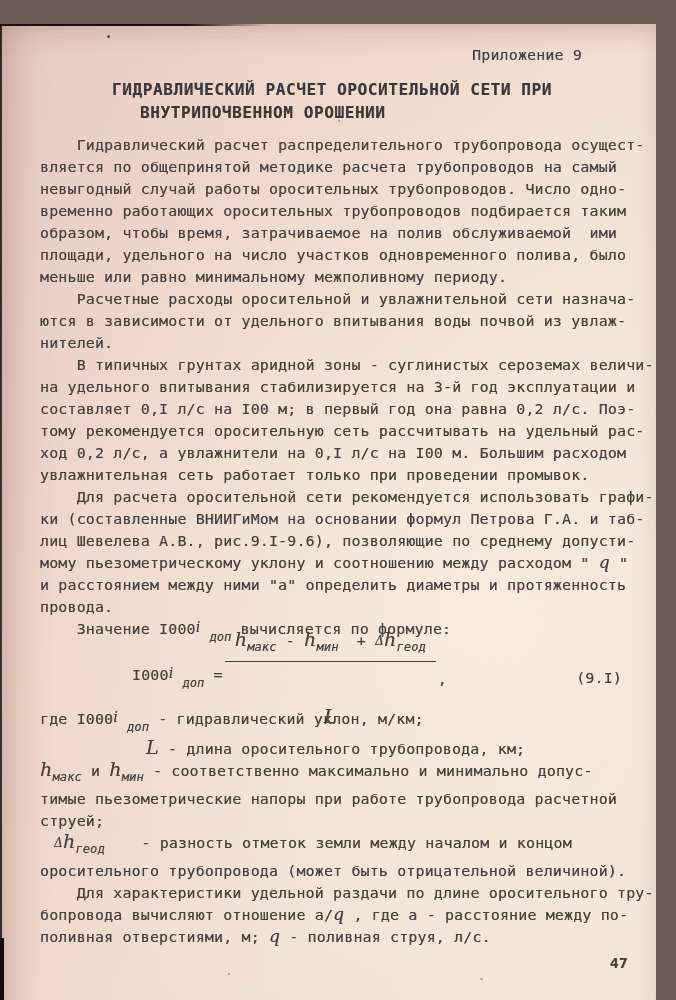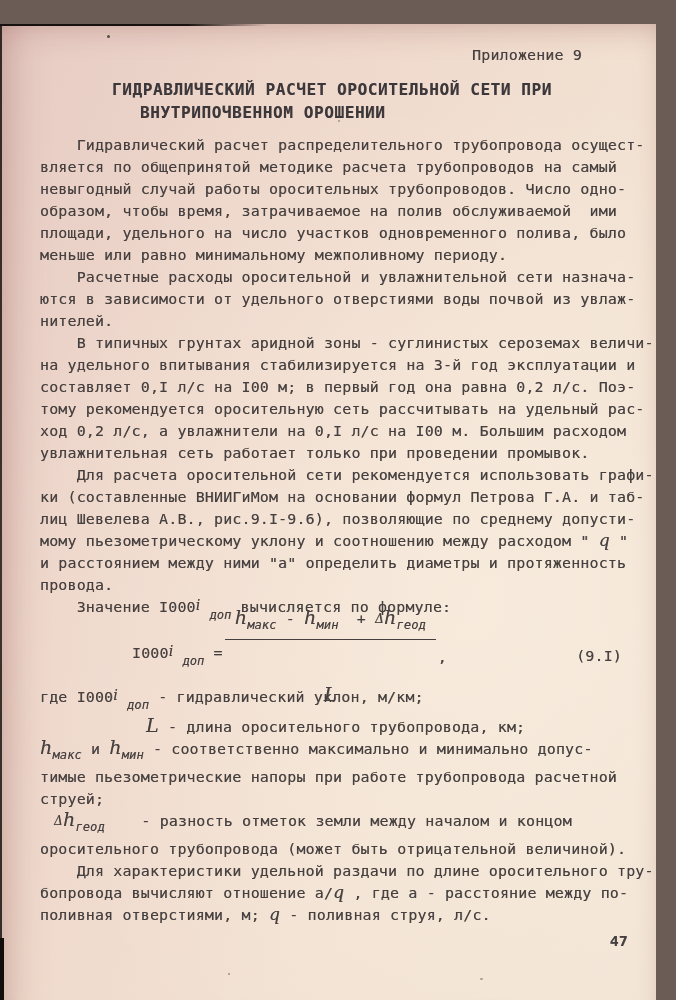--- a/index.html
+++ b/index.html
@@ -76,27 +76,28 @@
 
     <div class="title">
       <div class="t1">ГИДРАВЛИЧЕСКИЙ РАСЧЕТ ОРОСИТЕЛЬНОЙ СЕТИ ПРИ</div>
       <div class="t2">ВНУТРИПОЧВЕННОМ ОРОШЕНИИ</div>
     </div>
 
     <div class="para body-start">
         <div class="tline">    Гидравлический расчет распределительного трубопровода осущест-</div>
         <div class="tline">вляется по общепринятой методике расчета трубопроводов на самый</div>
         <div class="tline">невыгодный случай работы оросительных трубопроводов. Число одно-</div>
+        <div class="tline">временно работающих оросительных трубопроводов подбирается таким</div>
         <div class="tline">образом, чтобы время, затрачиваемое на полив обслуживаемой  ими</div>
         <div class="tline">площади, удельного на число участков одновременного полива, было</div>
         <div class="tline">меньше или равно минимальному межполивному периоду.</div>
       </div>
     <div class="para">
         <div class="tline">    Расчетные расходы оросительной и увлажнительной сети назнача-</div>
-        <div class="tline">ются в зависимости от удельного отверстиями воды почвой из увлаж-</div>
+        <div class="tline">ются в зависимости от удельного впитывания воды почвой из увлаж-</div>
         <div class="tline">нителей.</div>
       </div>
     <div class="para">
         <div class="tline">    В типичных грунтах аридной зоны - суглинистых сероземах величи-</div>
         <div class="tline">на удельного впитывания стабилизируется на 3-й год эксплуатации и</div>
         <div class="tline">составляет 0,I л/с на I00 м; в первый год она равна 0,2 л/с. Поэ-</div>
         <div class="tline">тому рекомендуется оросительную сеть рассчитывать на удельный рас-</div>
         <div class="tline">ход 0,2 л/с, а увлажнители на 0,I л/с на I00 м. Большим расходом</div>
         <div class="tline">увлажнительная сеть работает только при проведении промывок.</div>
       </div>

